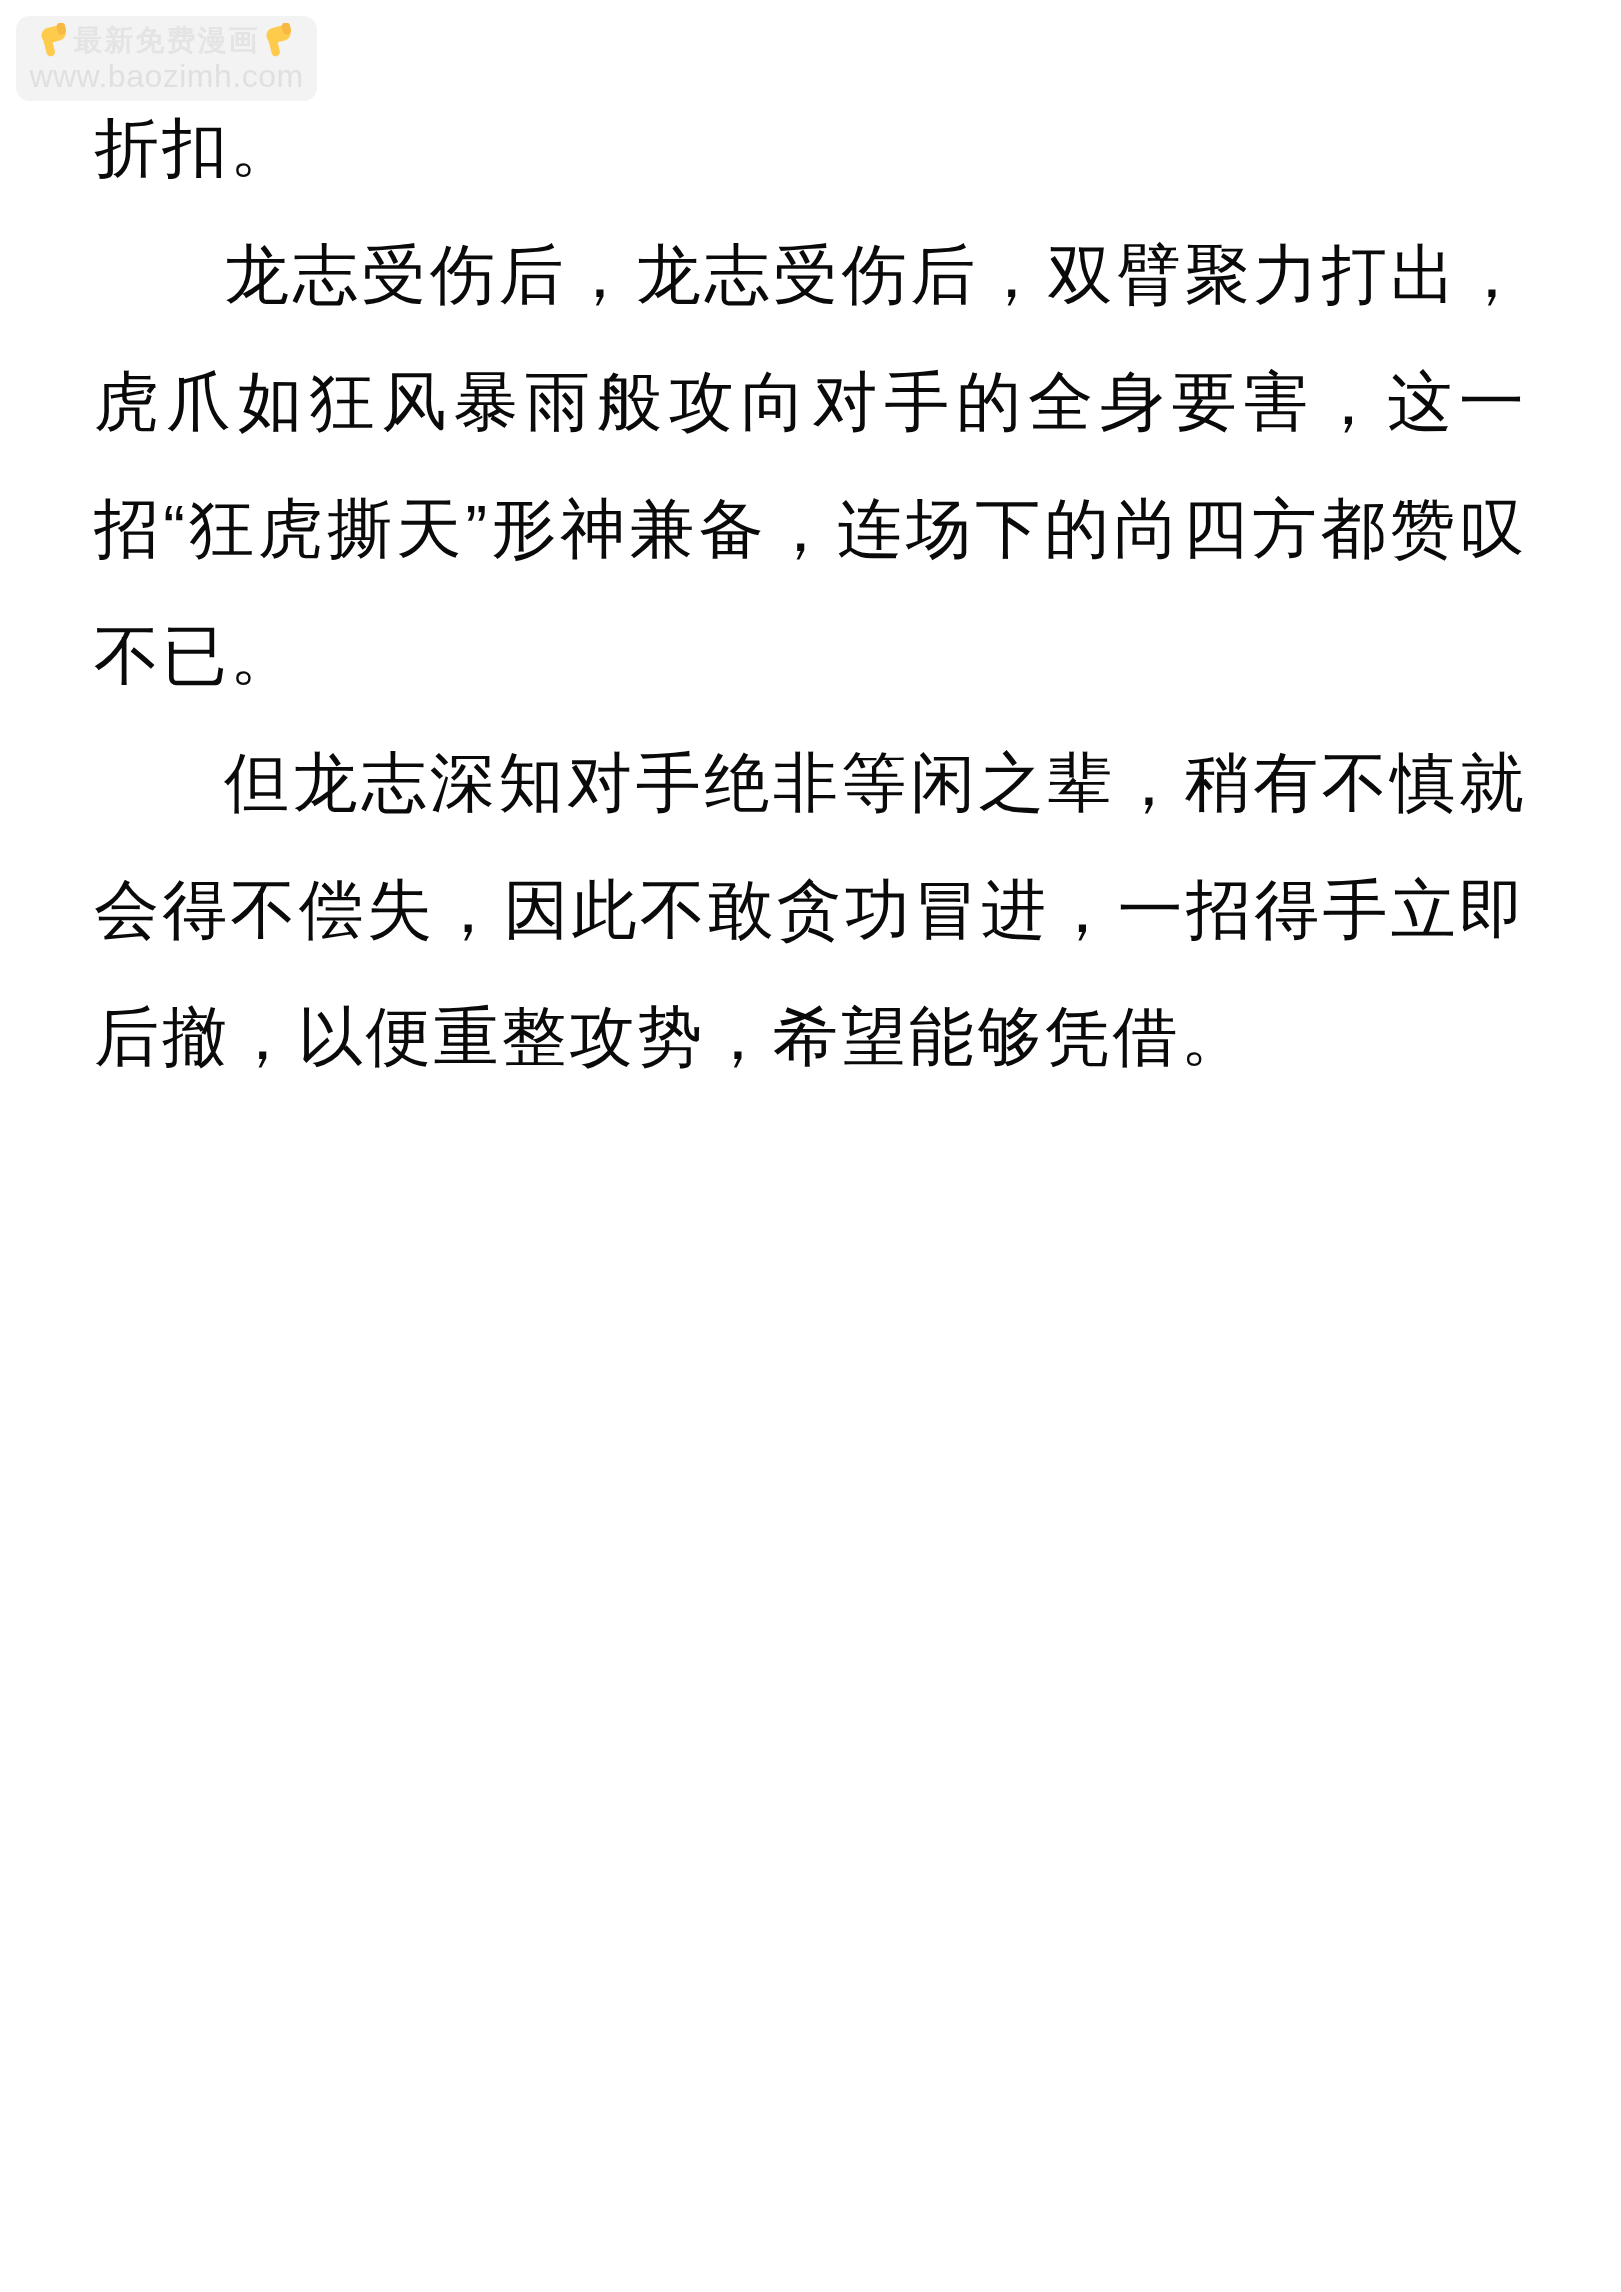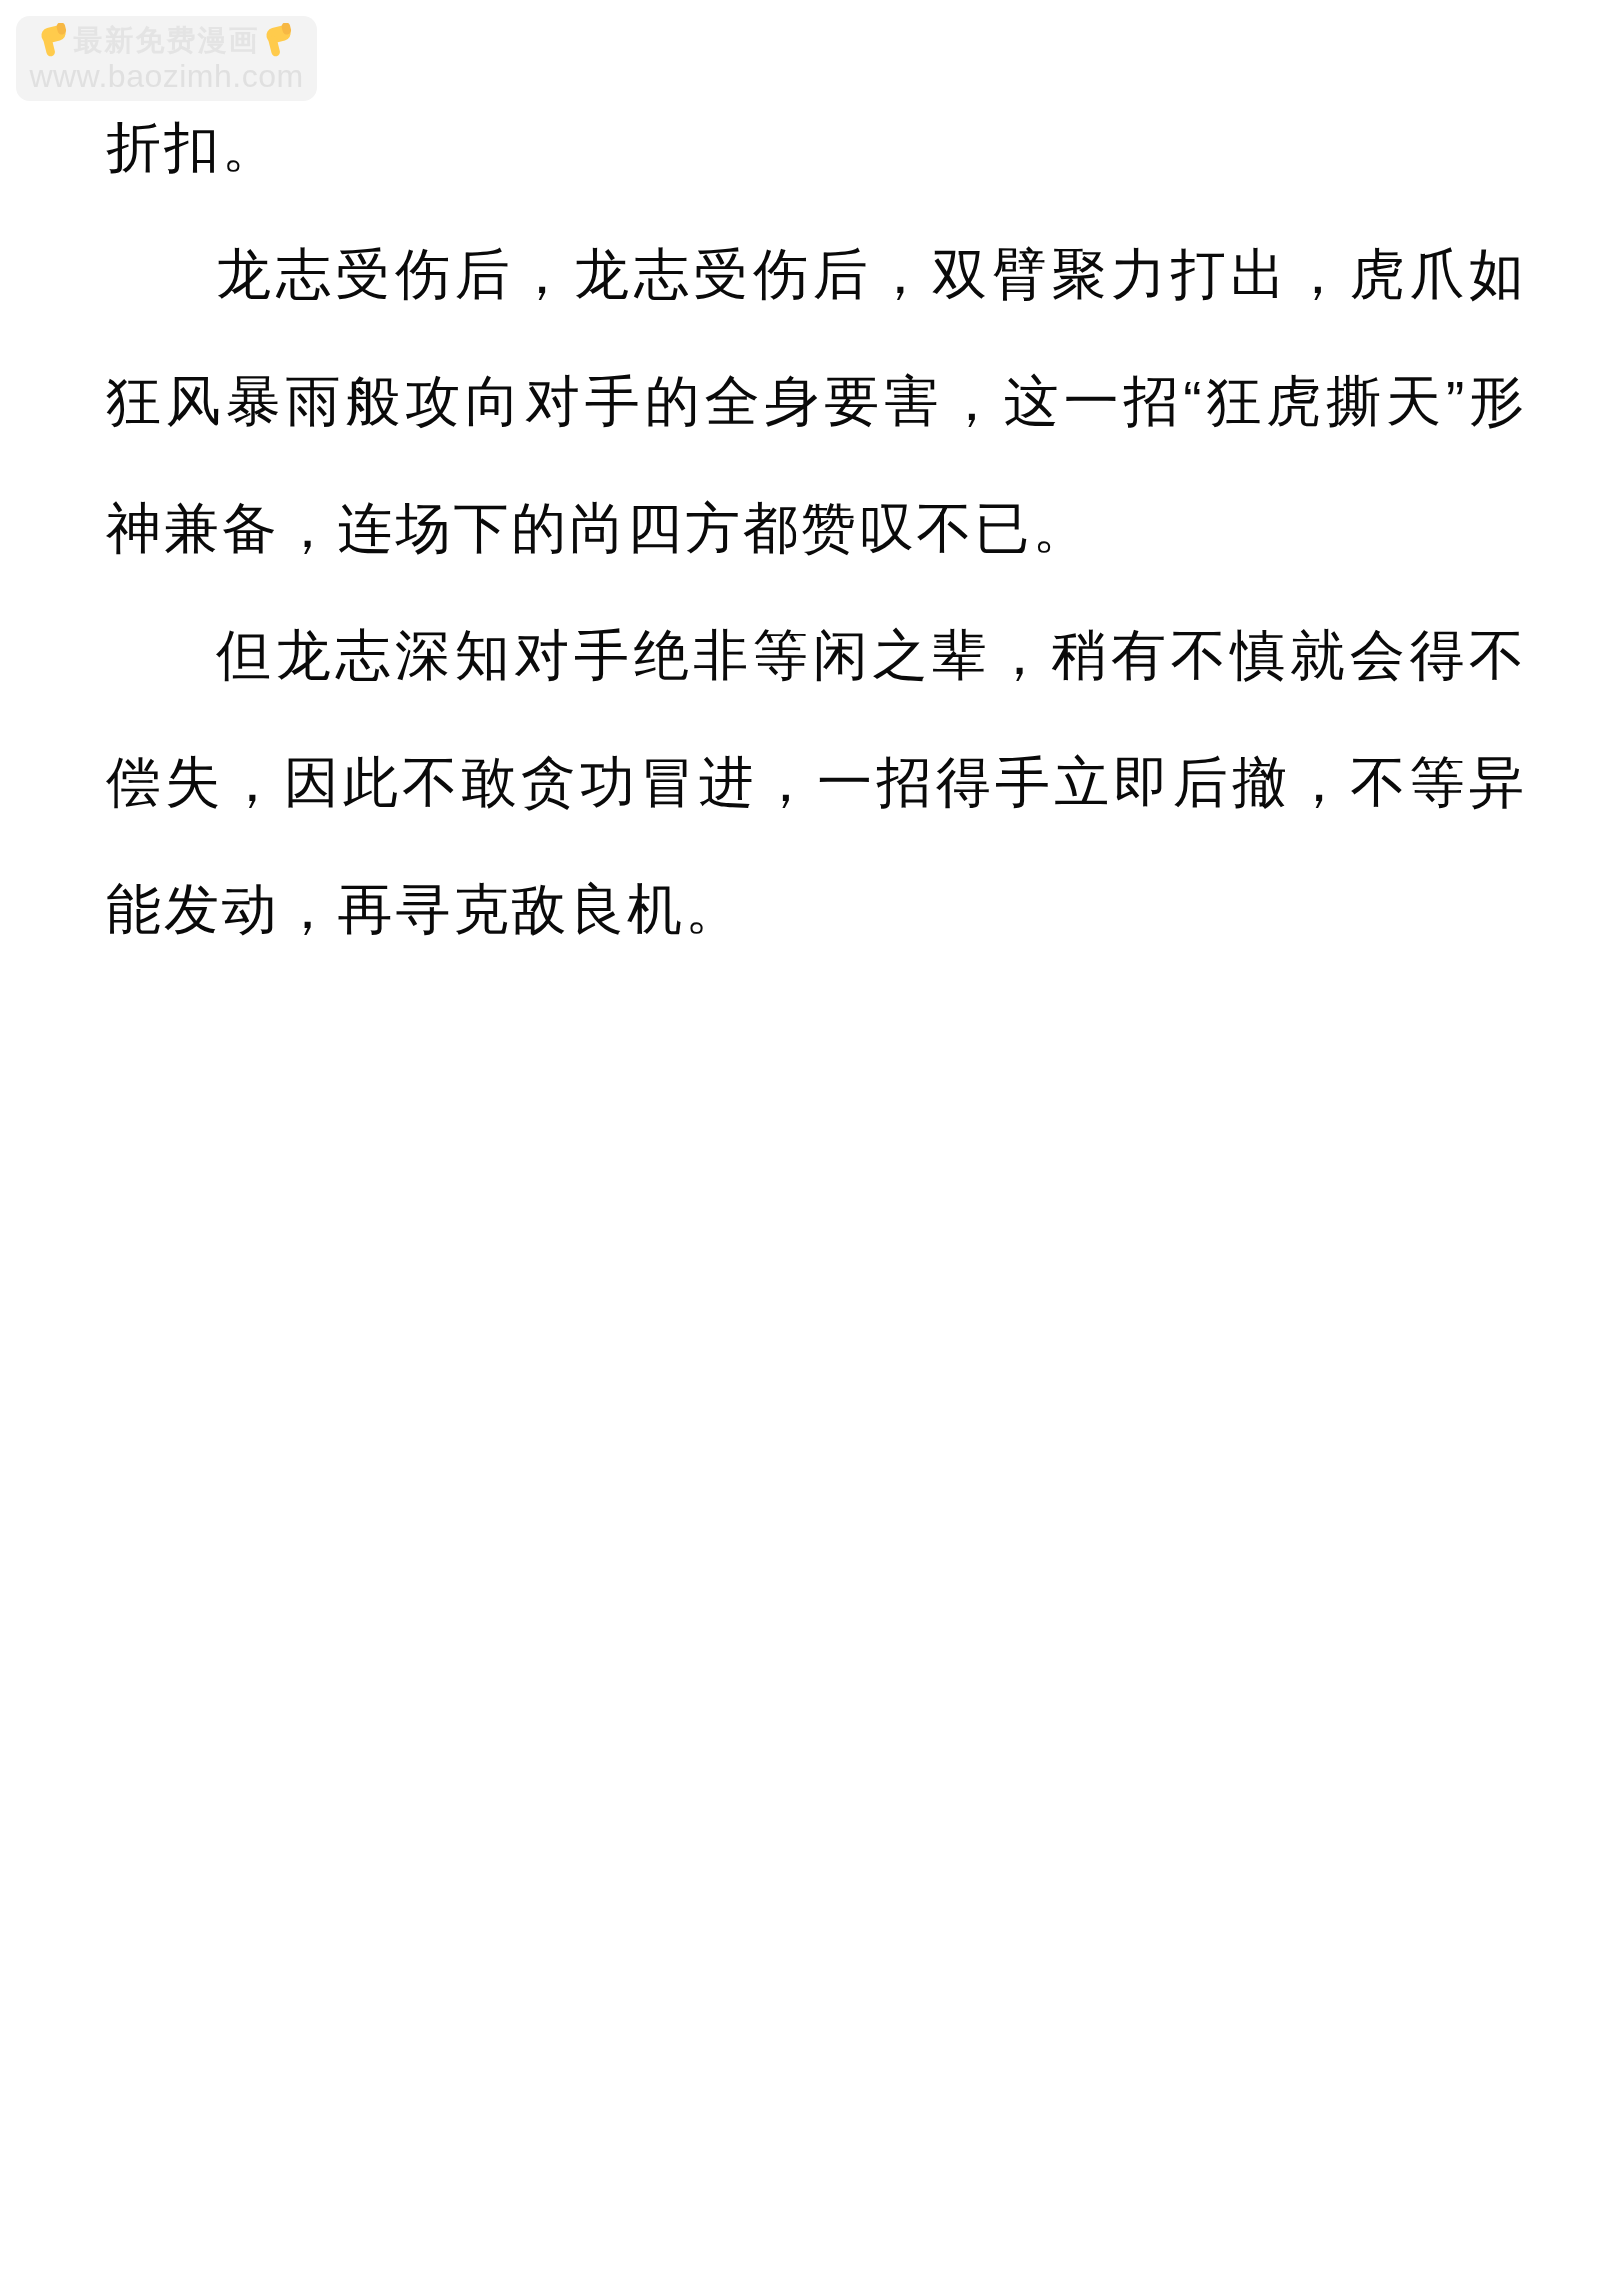--- a/index.html
+++ b/index.html
@@ -48,25 +48,25 @@
     width: 34px;
     height: 34px;
     display: inline-block;
     flex: 0 0 auto;
   }
 
   
   .content {
     position: absolute;
     top: 84px;
-    left: 12px;
+    left: 0;
     right: 0;
     padding: 0 94px;
     color: #0a0a0a;
-    font-size: 55px;
+    font-size: 65px;
     line-height: 127px;
     letter-spacing: 2.9px;
     text-align: justify;
     font-weight: 500;
   }
   .content p {
     margin: 0;
     padding: 0;
     text-indent: 2em;
   }
@@ -98,15 +98,15 @@
         </g>
       </svg>
     </span>
   </div>
   <div class="wm-row2">www.baozimh.com</div>
 </div>
 
 <div class="content">
   <p class="flush">折扣。</p>
   <p>龙志受伤后，龙志受伤后，双臂聚力打出，虎爪如狂风暴雨般攻向对手的全身要害，这一招“狂虎撕天”形神兼备，连场下的尚四方都赞叹不已。</p>
-  <p>但龙志深知对手绝非等闲之辈，稍有不慎就会得不偿失，因此不敢贪功冒进，一招得手立即后撤，不等异能发动，再寻克敌良机。</p>
+  <p>但龙志深知对手绝非等闲之辈，稍有不慎就会得不偿失，因此不敢贪功冒进，一招得手立即后撤，以便重整攻势，希望能够凭借。</p>
 </div>
 
 
 </body></html>

